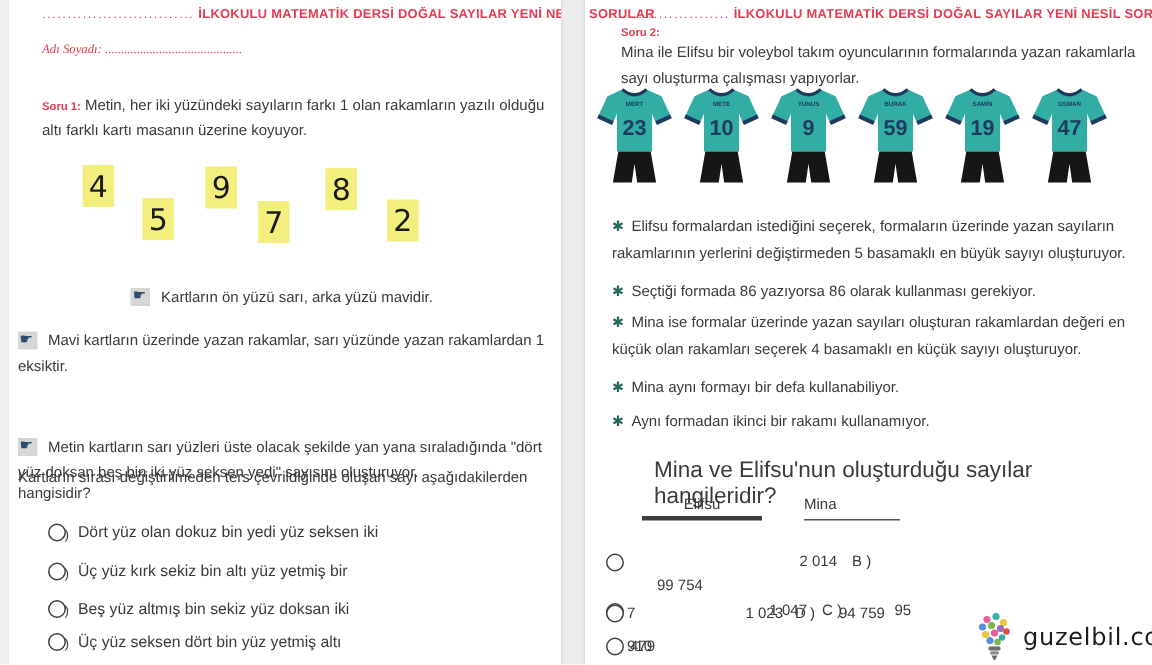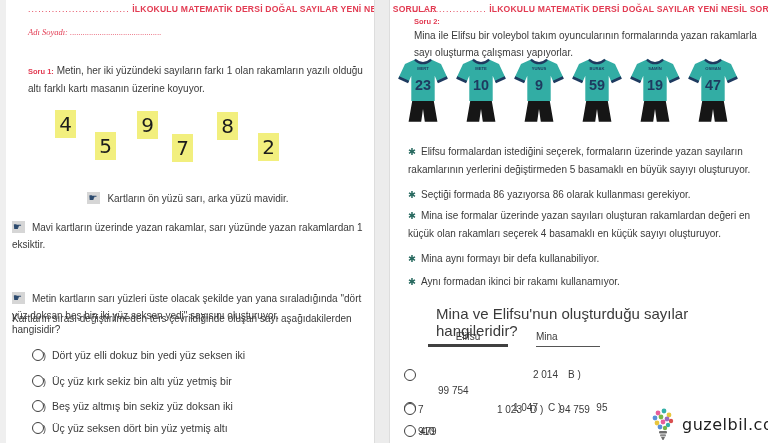--- a/index.html
+++ b/index.html
@@ -100,21 +100,21 @@
     </div>
     <div class="bullet b-l2">
       <span class="hand-icon">☛</span><span>Metin kartların sarı yüzleri üste olacak şekilde yan yana sıraladığında "dört yüz doksan beş bin iki yüz seksen yedi" sayısını oluşturuyor.</span>
     </div>
 
     <p class="question-l">Kartların sırası değiştirilmeden ters çevrildiğinde oluşan sayı aşağıdakilerden hangisidir?</p>
 
     <div class="option o0">
       <span class="radio"></span>
         <span class="paren">)</span>
-      <span>Dört yüz elli dokuz bin yedi yüz seksen iki</span>
+      <span>Dört yüz olan dokuz bin yedi yüz seksen iki</span>
     </div>
     <div class="option o1">
       <span class="radio"></span>
         <span class="paren">)</span>
       <span>Üç yüz kırk sekiz bin altı yüz yetmiş bir</span>
     </div>
     <div class="option o2">
       <span class="radio"></span>
         <span class="paren">)</span>
       <span>Beş yüz altmış bin sekiz yüz doksan iki</span>

